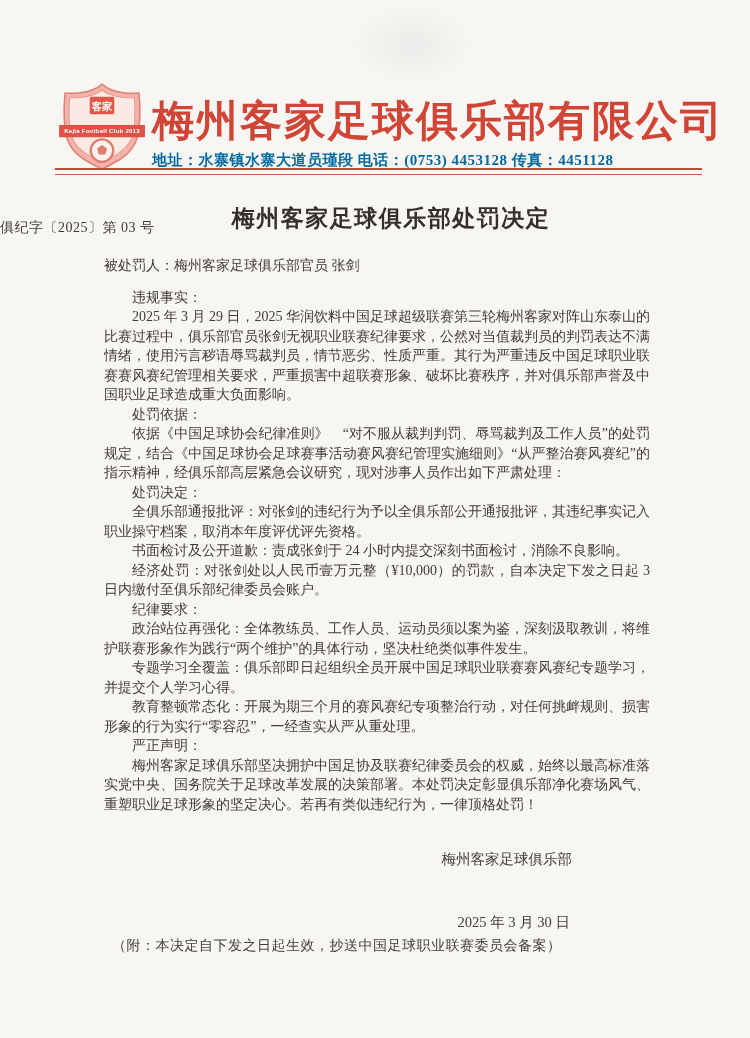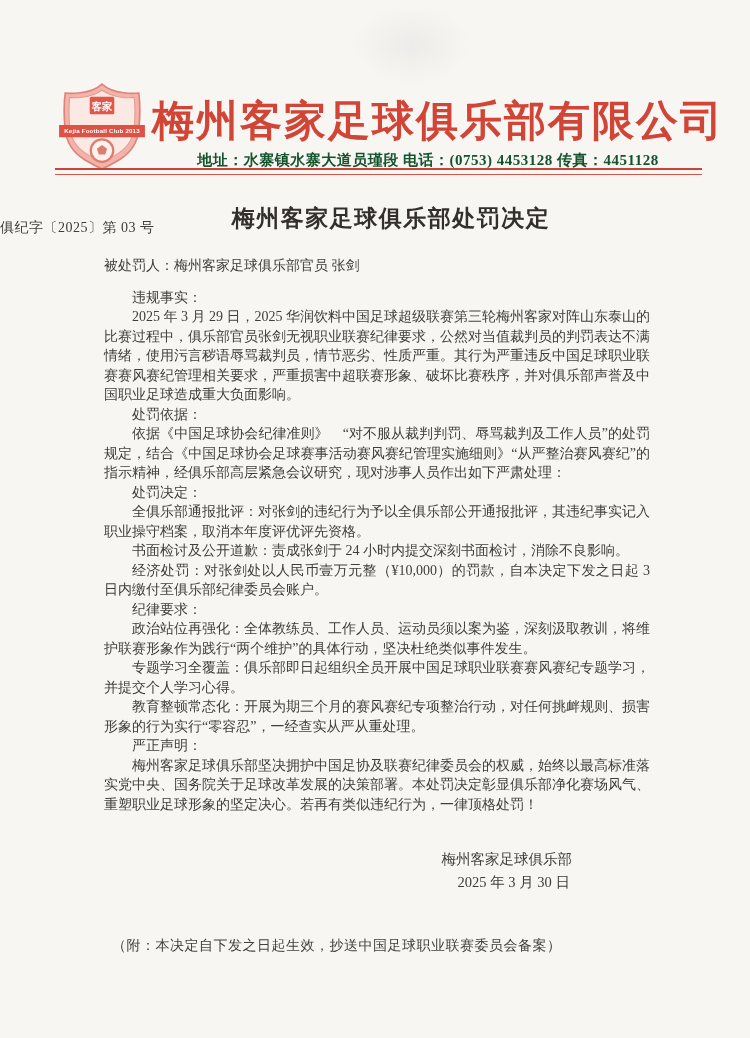--- a/index.html
+++ b/index.html
@@ -24,22 +24,22 @@
     display: flex; align-items: flex-start; gap: 4px;
   }
   .logo { width: 92px; height: 92px; flex: 0 0 auto; margin-top: 2px; }
   .letterhead-text { flex: 1 1 auto; min-width: 0; }
   .company-name {
     font-size: 42px; font-weight: bold; color: #d14537;
     text-align: center; letter-spacing: 2px; white-space: nowrap;
     line-height: 1.1; margin-top: 20px;
   }
   .address {
-    font-size: 15px; font-weight: bold; color: #14532d;
-    text-align: center; margin-top: 7px; letter-spacing: 0.5px; white-space: nowrap;
+    font-size: 15px; font-weight: bold; color: #0369a1;
+    text-align: left; margin-top: 7px; letter-spacing: 0.5px; white-space: nowrap;
   }
 
   .double-rule {
     position: absolute; left: 55px; right: 48px; top: 168px;
     height: 3.5px;
     border-top: 2.5px solid #c9453a;
     border-bottom: 1.5px solid #cf574c;
   }
 
   .doc-title {
@@ -59,21 +59,21 @@
   }
   .recipient { margin: 0 0 12px 0; }
   .sec-heading { margin: 0; text-indent: 2em; }
   .para { margin: 0; text-indent: 2em; }
 
   .signature {
     position: absolute; top: 848px; right: 178px;
     text-align: center; font-size: 14.5px; line-height: 23px;
     color: #3e3b38;
   }
-  .signature .sig-date { padding-left: 14px; }
+  .signature .sig-date { padding-left: 14px; margin-top: 40px; }
 
   .footer-note {
     position: absolute; left: 112px; top: 937px;
     font-size: 14px; color: #413e3b; margin: 0; letter-spacing: 0.5px;
   }
 </style>
 </head>
 <body>
 
 <div class="page">

